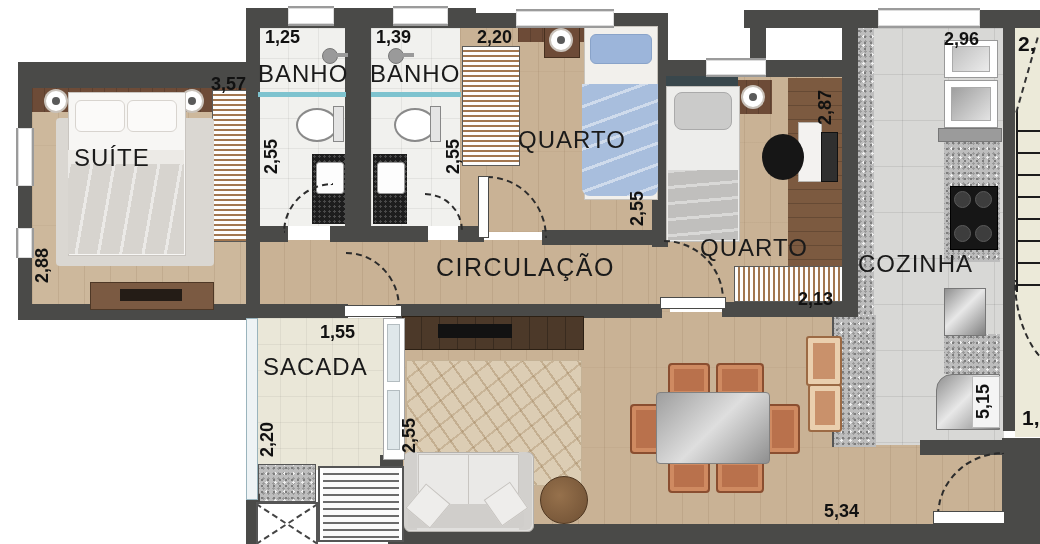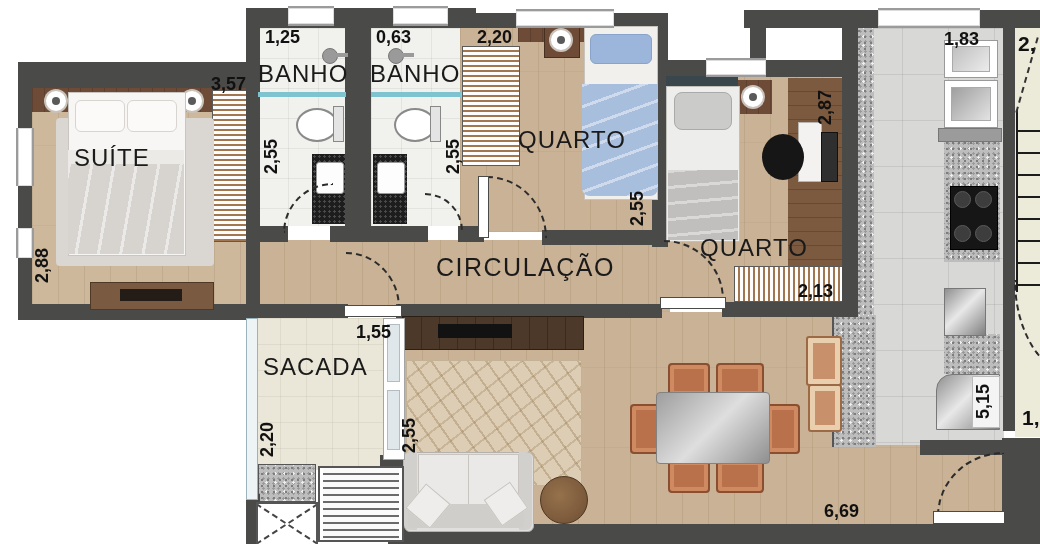--- a/index.html
+++ b/index.html
@@ -245,35 +245,36 @@
        border-top:2px dashed #2b2b2b;border-left:2px dashed #2b2b2b;border-radius:100% 0 0 0;"></div>
   <div class="leaf" style="left:933px;top:511px;width:70px;height:11px;"></div>
   <div class="arc" style="left:1014px;top:280px;width:60px;height:94px;
        border-left:2px dashed #2b2b2b;border-bottom:2px dashed #2b2b2b;border-radius:0 0 0 100%;"></div>
 
   <div class="label" style="left:74px;top:144px;text-align:right;">SUÍTE</div>
   <div class="label" style="left:258px;top:60px;">BANHO</div>
   <div class="label" style="left:370px;top:60px;">BANHO</div>
   <div class="label" style="left:518px;top:126px;">QUARTO</div>
   <div class="label" style="left:700px;top:234px;">QUARTO</div>
+  <div class="label" style="left:858px;top:250px;">COZINHA</div>
   <div class="label" style="left:263px;top:353px;">SACADA</div>
   <div class="label" style="left:436px;top:253px;font-size:25px;letter-spacing:1.5px;">CIRCULAÇÃO</div>
 
   <div class="dim" style="left:211px;top:74px;">3,57</div>
   <div class="vdim" style="left:32px;top:234px;height:62px;">2,88</div>
   <div class="dim" style="left:265px;top:27px;">1,25</div>
   <div class="vdim" style="left:261px;top:128px;height:56px;">2,55</div>
-  <div class="dim" style="left:376px;top:27px;">0,63</div>
+  <div class="dim" style="left:376px;top:27px;">1,39</div>
   <div class="vdim" style="left:443px;top:128px;height:56px;">2,55</div>
   <div class="dim" style="left:477px;top:27px;">2,20</div>
   <div class="vdim" style="left:627px;top:180px;height:56px;">2,55</div>
   <div class="vdim" style="left:815px;top:80px;height:54px;">2,87</div>
-  <div class="dim" style="left:798px;top:281px;">2,13</div>
-  <div class="dim" style="left:944px;top:29px;">1,83</div>
+  <div class="dim" style="left:798px;top:289px;">2,13</div>
+  <div class="dim" style="left:944px;top:29px;">2,96</div>
   <div class="vdim" style="left:973px;top:377px;height:48px;">5,15</div>
-  <div class="dim" style="left:356px;top:322px;">1,55</div>
+  <div class="dim" style="left:320px;top:322px;">1,55</div>
   <div class="vdim" style="left:257px;top:412px;height:54px;">2,20</div>
   <div class="vdim" style="left:399px;top:408px;height:54px;">2,55</div>
-  <div class="dim" style="left:824px;top:501px;">6,69</div>
+  <div class="dim" style="left:824px;top:501px;">5,34</div>
   <div class="dim" style="left:1018px;top:32px;font-size:21px;">2,</div>
   <div class="dim" style="left:1022px;top:406px;font-size:21px;">1,</div>
 
 </div>
 
 </body></html>

